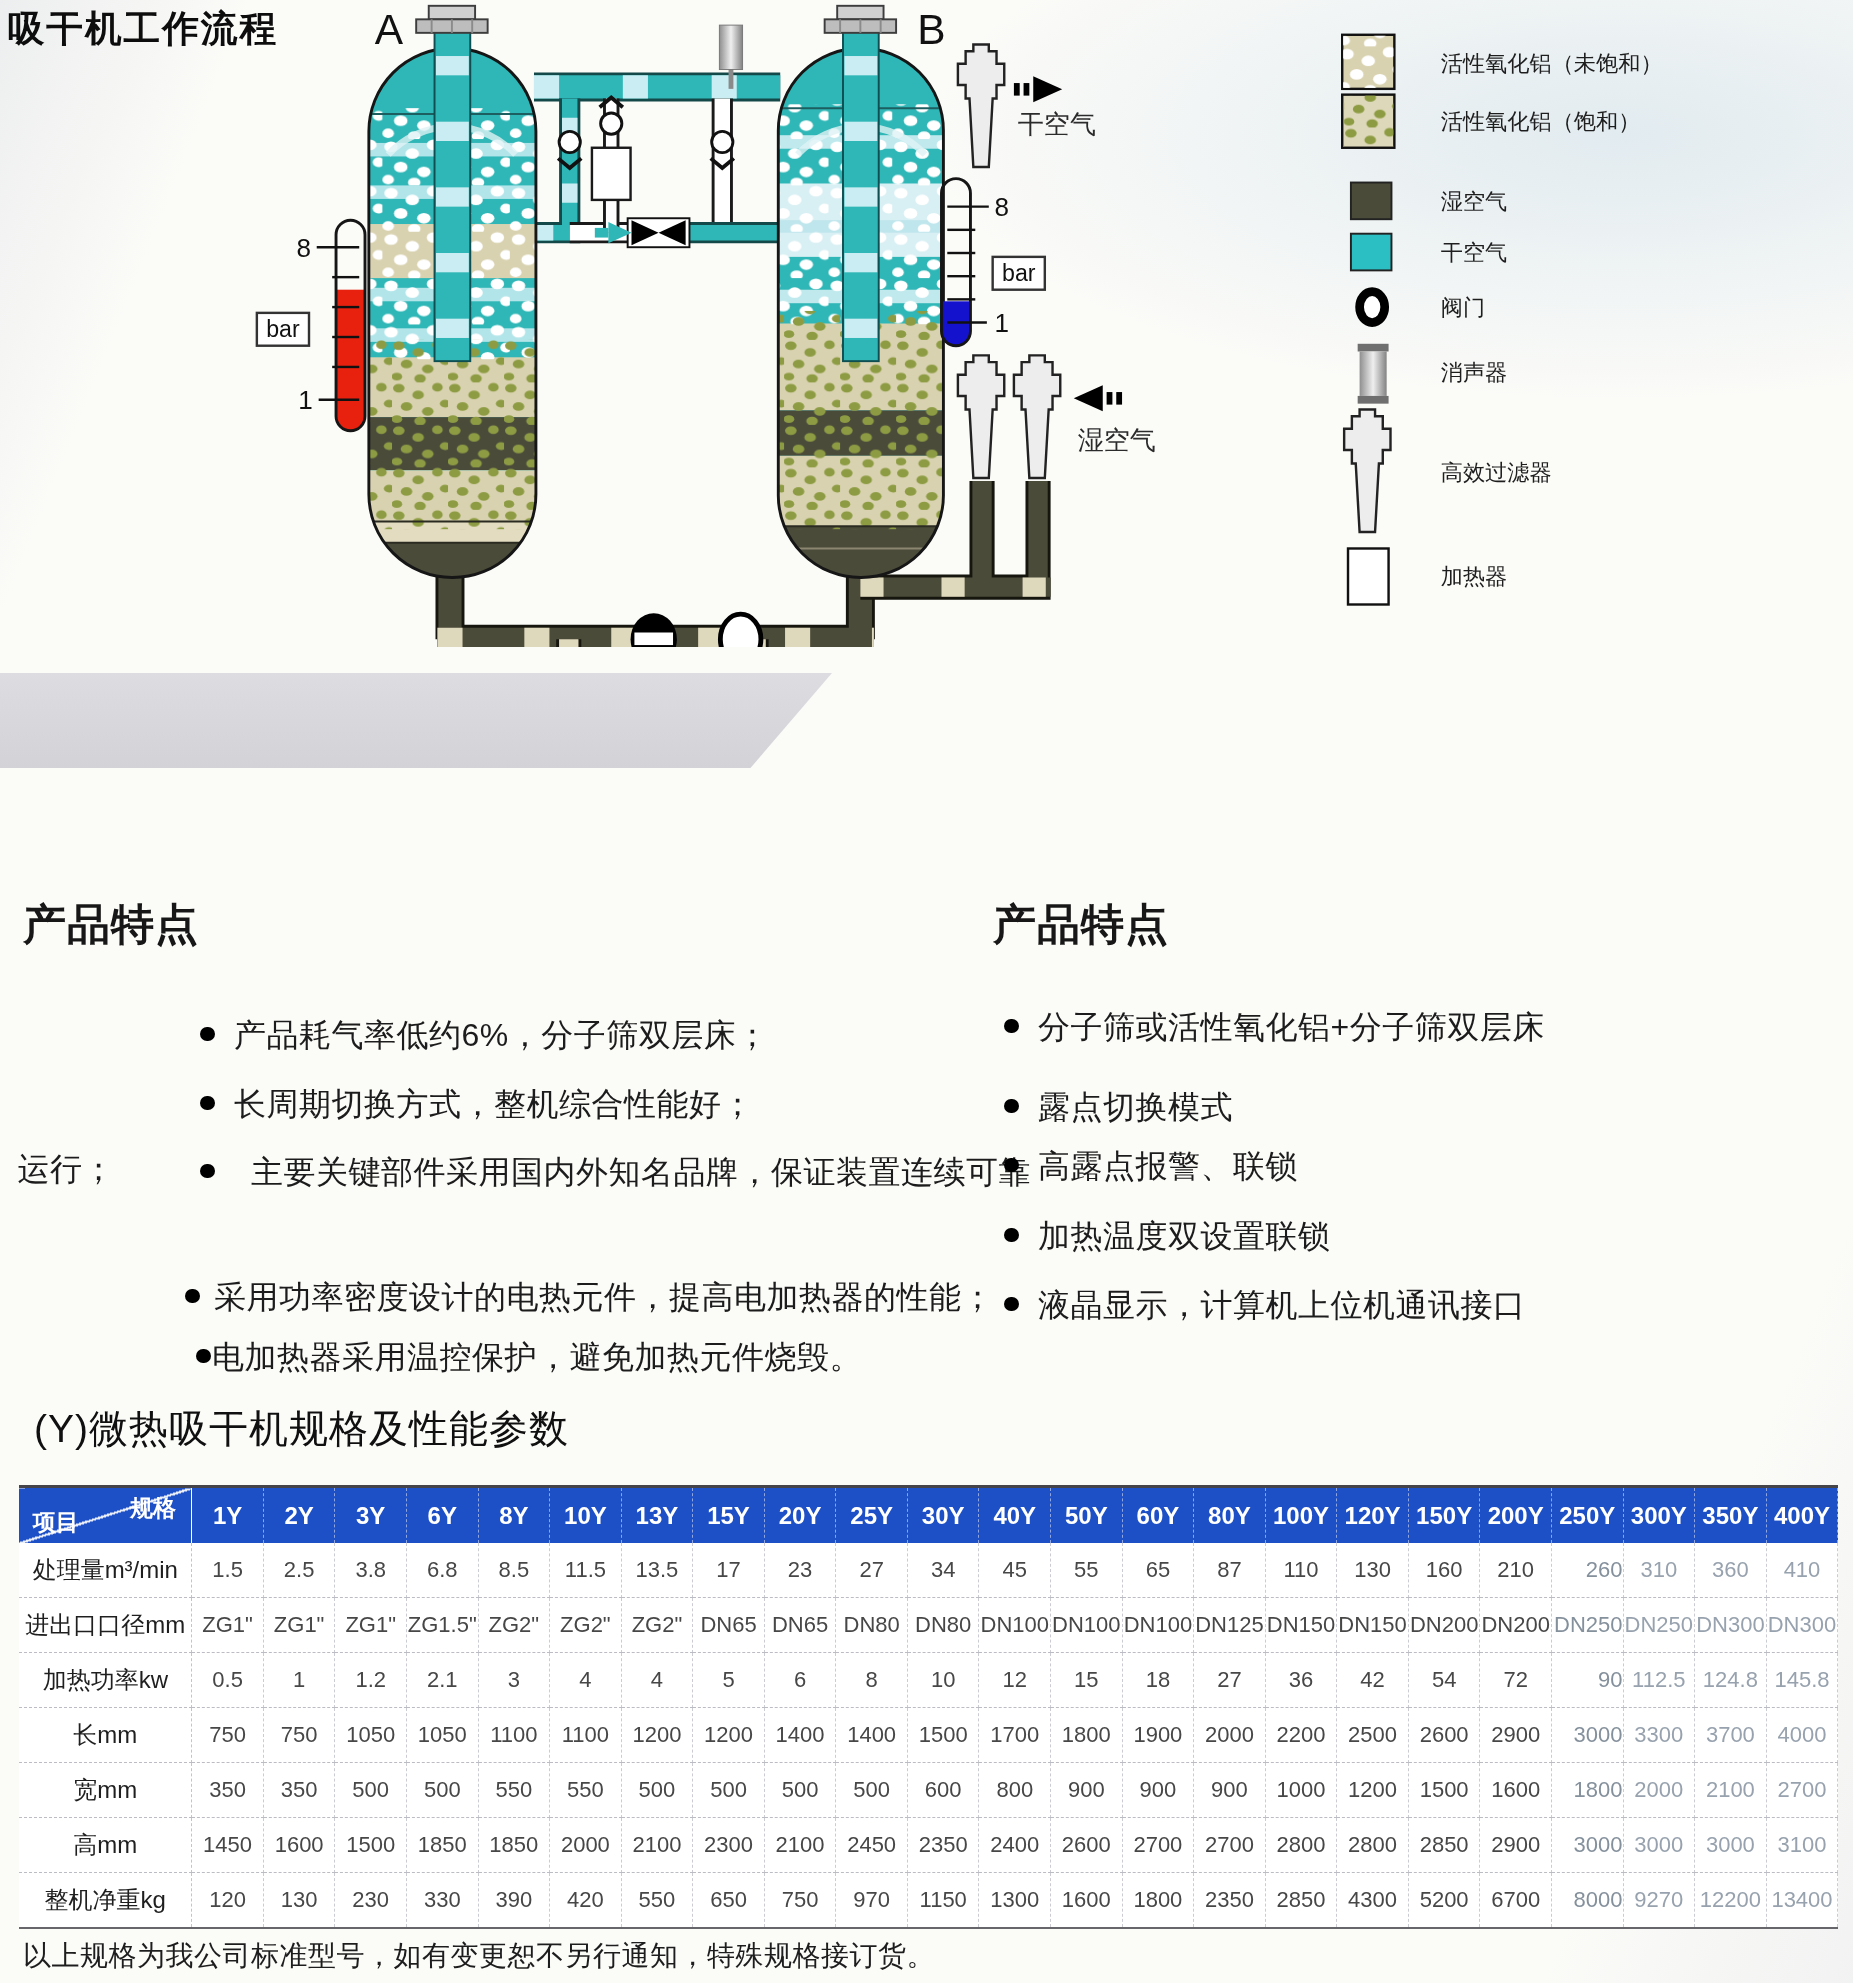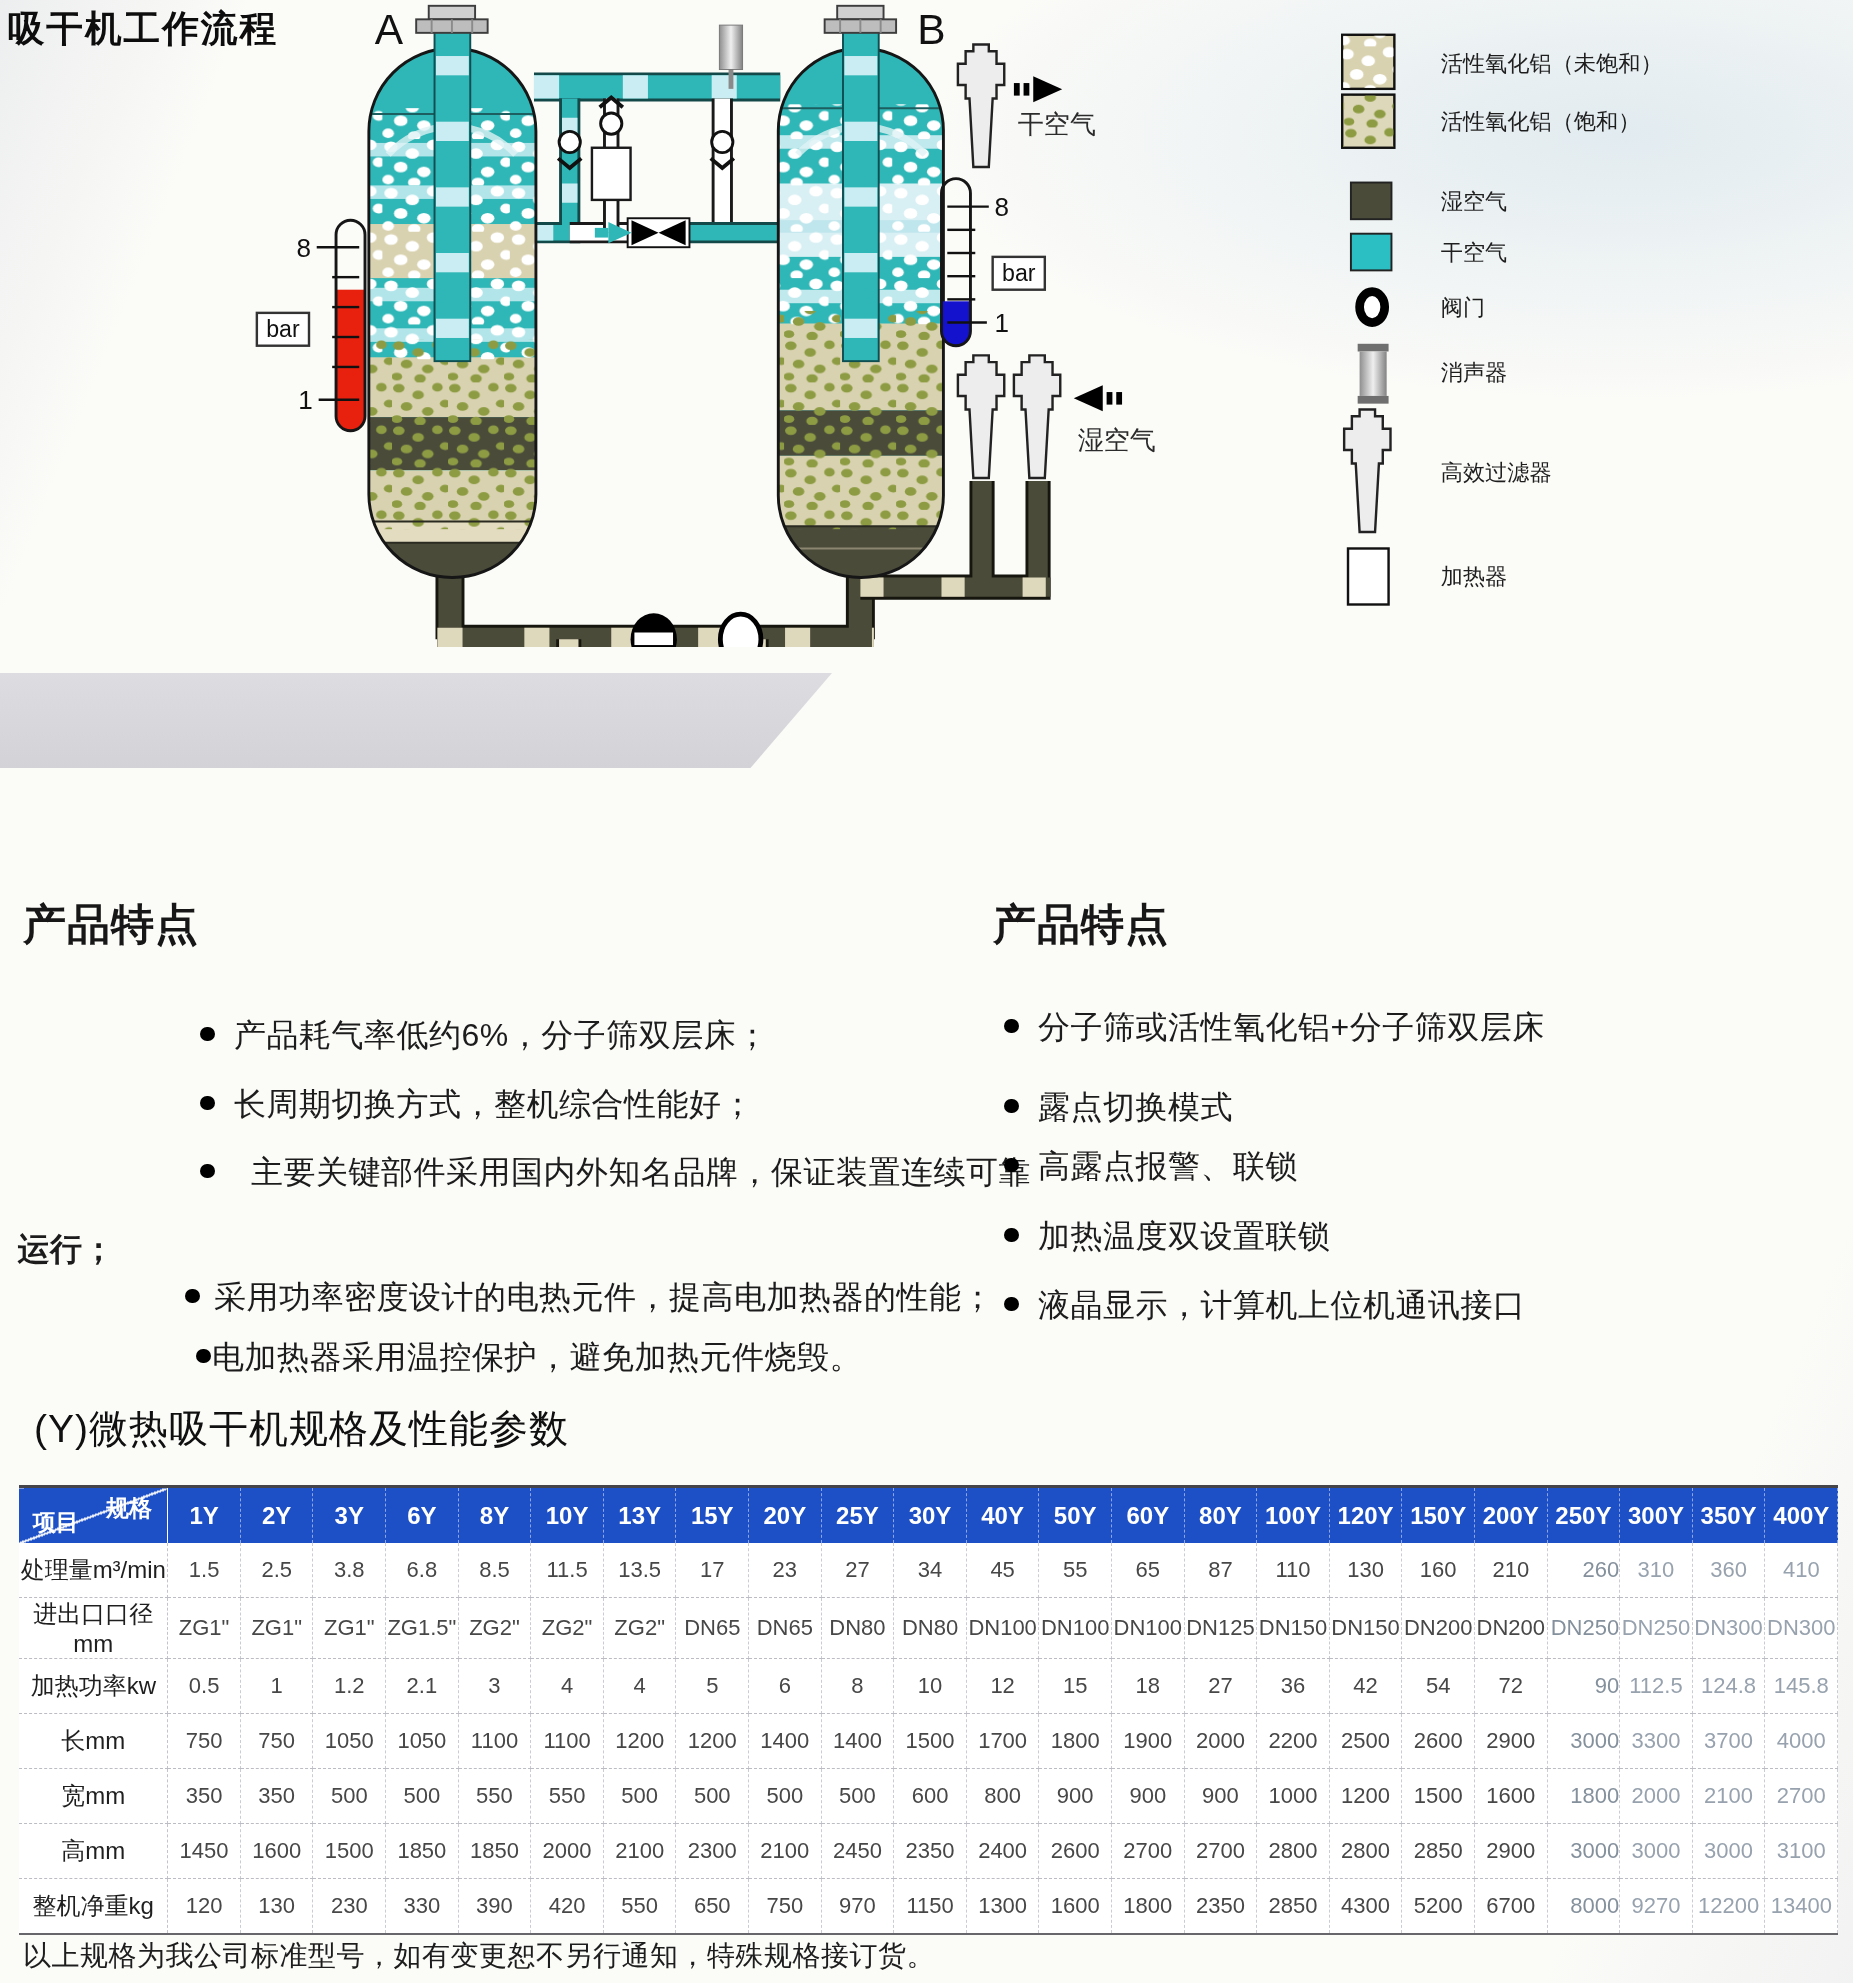--- a/index.html
+++ b/index.html
@@ -19,21 +19,21 @@
   .feat{position:absolute;font-size:32px;color:#1c1c1c;white-space:nowrap;letter-spacing:0.5px;}
   .feat .dot{position:absolute;width:14.5px;height:14.5px;background:#000;border-radius:50%;top:12.6px;}
   .feat .txt{display:inline-block;}
   
   .spec-title{position:absolute;top:1402px;left:34px;margin:0;font-size:39px;font-weight:500;color:#101010;letter-spacing:1px;}
   .spec-wrap{position:absolute;top:1485px;left:19.3px;width:1819px;}
   #spec-table{width:100%;border-collapse:collapse;table-layout:fixed;
     border-top:3.9px solid #454549;border-bottom:2.9px solid #66666b;background:#fff;}
   #spec-table thead th{background:#1d4fc6;color:#fff;height:55px;font-size:24px;font-weight:700;
     border-right:1px dashed rgba(255,255,255,.5);padding:0;}
-  #spec-table thead th.corner{width:148px;position:relative;
+  #spec-table thead th.corner{width:172px;position:relative;
     background:linear-gradient(to bottom right,transparent calc(50% - 1.2px),rgba(255,255,255,.9) calc(50% - 1.2px),rgba(255,255,255,.9) calc(50% + 1.2px),transparent calc(50% + 1.2px)),#1d4fc6;}
   .c-top{position:absolute;top:4.8px;right:15.4px;font-size:23px;}
   .c-bot{position:absolute;bottom:4.8px;left:13.5px;font-size:23px;}
   #spec-table tbody th{background:#fff;height:54px;font-size:24px;font-weight:400;color:#1f1f1f;
     border-right:1px dashed #c3c3cc;border-bottom:1px dashed #bcbcc4;padding:0;}
   #spec-table tbody td{height:54px;text-align:center;font-size:22px;color:#474747;
     border-right:1px dashed #cbcbd4;border-bottom:1px dashed #bcbcc4;padding:0;}
   #spec-table tbody tr:last-child td,#spec-table tbody tr:last-child th{border-bottom:none;}
   #spec-table td.fade1{color:#84909c;text-align:right;}
   #spec-table td.fade2{color:#97a2ae;}
@@ -339,21 +339,21 @@
     <span class="txt" style="margin-left:234px;">产品耗气率低约6%，分子筛双层床；</span>
   </div>
   <div class="feat" style="left:0;top:1083px;">
     <span class="dot" style="left:200px;"></span>
     <span class="txt" style="margin-left:234px;">长周期切换方式，整机综合性能好；</span>
   </div>
   <div class="feat" style="left:0;top:1151px;">
     <span class="dot" style="left:200px;"></span>
     <span class="txt" style="margin-left:251px;">主要关键部件采用国内外知名品牌，保证装置连续可靠</span>
   </div>
-  <div class="feat" style="left:17.4px;top:1228px;font-weight:bold;">
+  <div class="feat" style="left:17.4px;top:1148px;">
     <span class="txt">运行；</span>
   </div>
   <div class="feat" style="left:0;top:1276px;">
     <span class="dot" style="left:185px;"></span>
     <span class="txt" style="margin-left:214px;">采用功率密度设计的电热元件，提高电加热器的性能；</span>
   </div>
   <div class="feat" style="left:0;top:1336px;">
     <span class="dot" style="left:196px;"></span>
     <span class="txt" style="margin-left:212px;">电加热器采用温控保护，避免加热元件烧毁。</span>
   </div>

